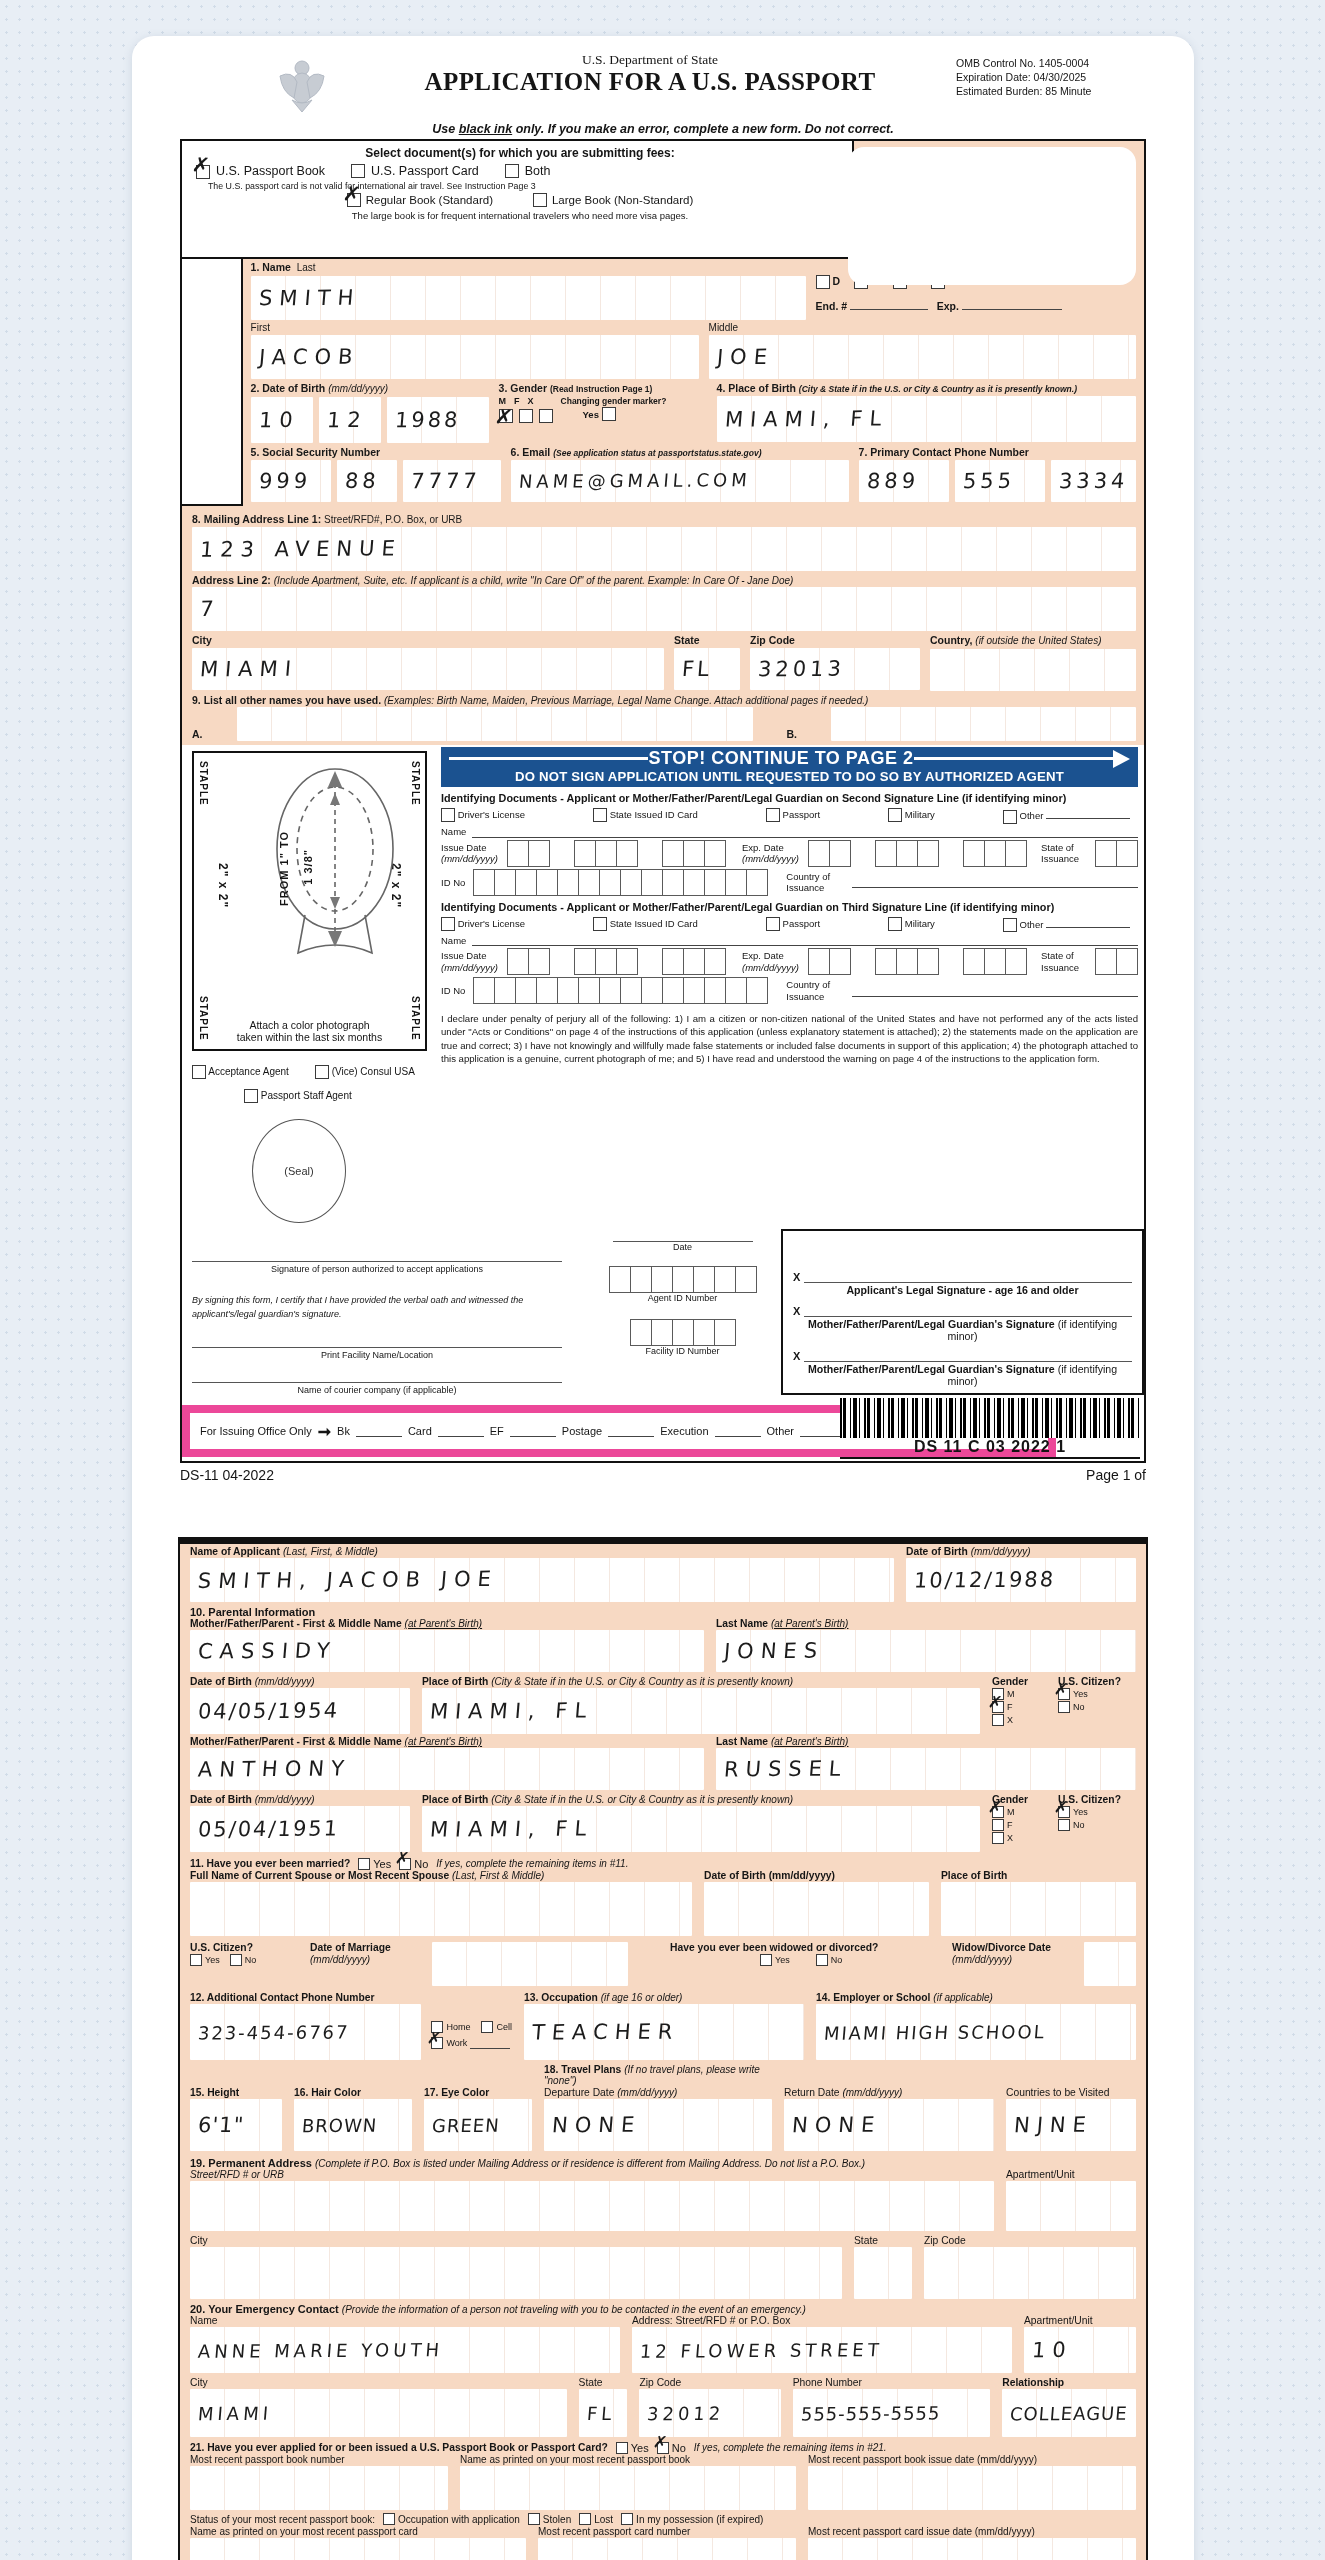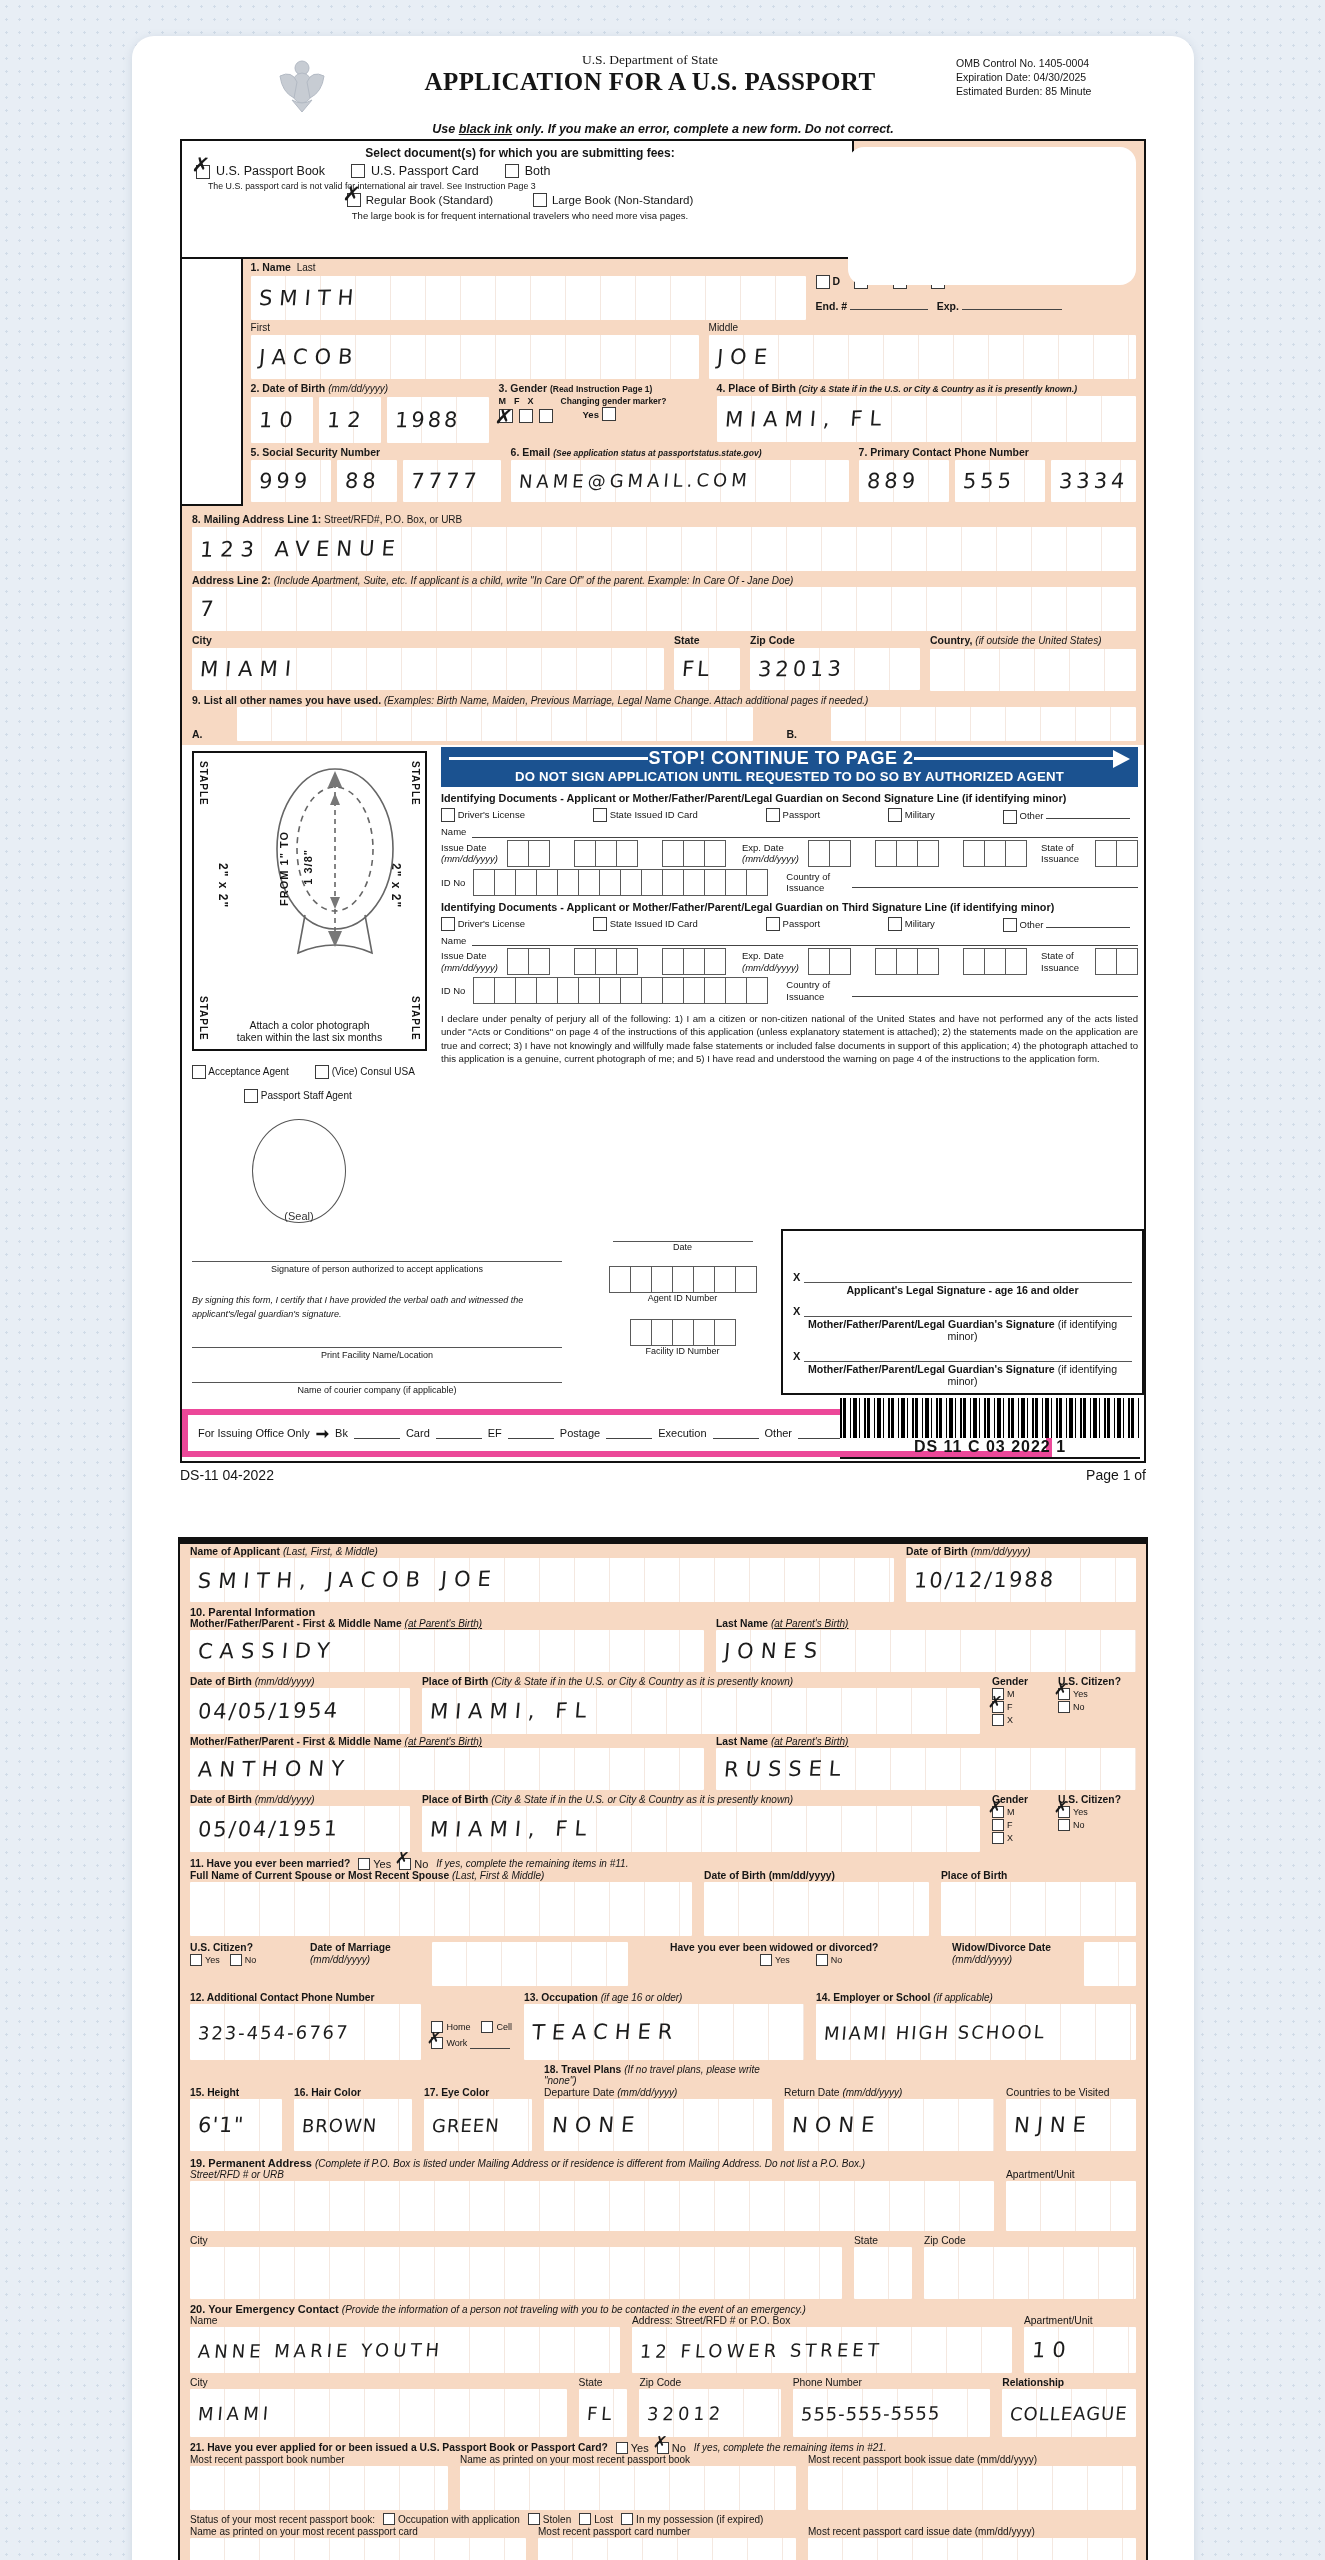--- a/index.html
+++ b/index.html
@@ -84,21 +84,21 @@
   
   .sigband{display:flex;background:#fff;margin-top:6px}
   .sigleft{width:392px;padding:6px 0 0 10px;font-size:9px}
   .sigmid{width:185px;padding:0 6px;font-size:9px;text-align:center}
   .sigbox{flex:1;border:2px solid #111;padding:4px 10px;display:flex;flex-direction:column;justify-content:space-between}
   .xline{display:flex;align-items:flex-end;gap:4px;font-size:11px;font-weight:bold}
   .xline .ln{flex:1;border-bottom:1px solid #555}
   .xcap{text-align:center;font-size:10.6px;margin-top:1px}
   
   .botband{position:relative;height:66px}
-  .issubox{position:absolute;left:0;bottom:4px;width:838px;height:36px;border:6px solid #ec4899;display:flex;align-items:center;gap:6px;padding:0 10px;font-size:11px}
+  .issubox{position:absolute;left:0;bottom:4px;width:838px;height:36px;border:8px solid #ec4899;display:flex;align-items:center;gap:6px;padding:0 10px;font-size:11px}
   .bcwrap1{position:absolute;right:4px;bottom:2px;width:300px}
   .pgfoot{display:flex;justify-content:space-between;font-size:14px;margin-top:4px}
   
   .p2{border-left:2px solid #111;border-right:2px solid #111;border-bottom:2.5px solid #111;margin-top:54px}
   .p2bar{height:7px;background:#111}
   .p2row{display:flex;gap:12px;padding:2px 10px}
   .sechead{font-size:11px;font-weight:bold;padding:2px 10px 0}
   .glab{font-size:10.3px;font-weight:bold}
   .gitl{font-size:10px;font-style:italic;font-weight:normal}
   .minicol{display:flex;flex-direction:column;align-items:flex-start;font-size:9px;gap:1px}
@@ -374,21 +374,21 @@
             <div style="position:absolute;left:0;right:0;bottom:6px;text-align:center;font-size:10.5px">
               <div>Attach a color photograph</div>
               <div>taken within the last six months</div>
             </div>
           </div>
           <div style="display:flex;gap:26px;margin-top:14px;font-size:10px;align-items:center">
             <span><span class="cbx"></span> <span>Acceptance Agent</span></span>
             <span><span class="cbx"></span> <span>(Vice) Consul USA</span></span>
           </div>
           <div style="margin:10px 0 0 52px;font-size:10px"><span class="cbx"></span> <span>Passport Staff Agent</span></div>
-          <div style="width:92px;height:102px;border:1.2px solid #555;border-radius:50%;margin:16px auto 0 60px;display:flex;align-items:flex-end;justify-content:center;font-size:11px;color:#333">
+          <div style="width:92px;height:102px;border:1.2px solid #555;border-radius:50%;margin:16px auto 0 60px;display:flex;align-items:center;justify-content:center;font-size:11px;color:#333">
               <span>(Seal)</span>
             </div>
         </div>
 
         <div class="midright">
           <div class="stop">
             <div class="l1">
                 <span class="line"></span>
                 <span>STOP! CONTINUE TO PAGE 2</span>
                 <span class="line"></span>

